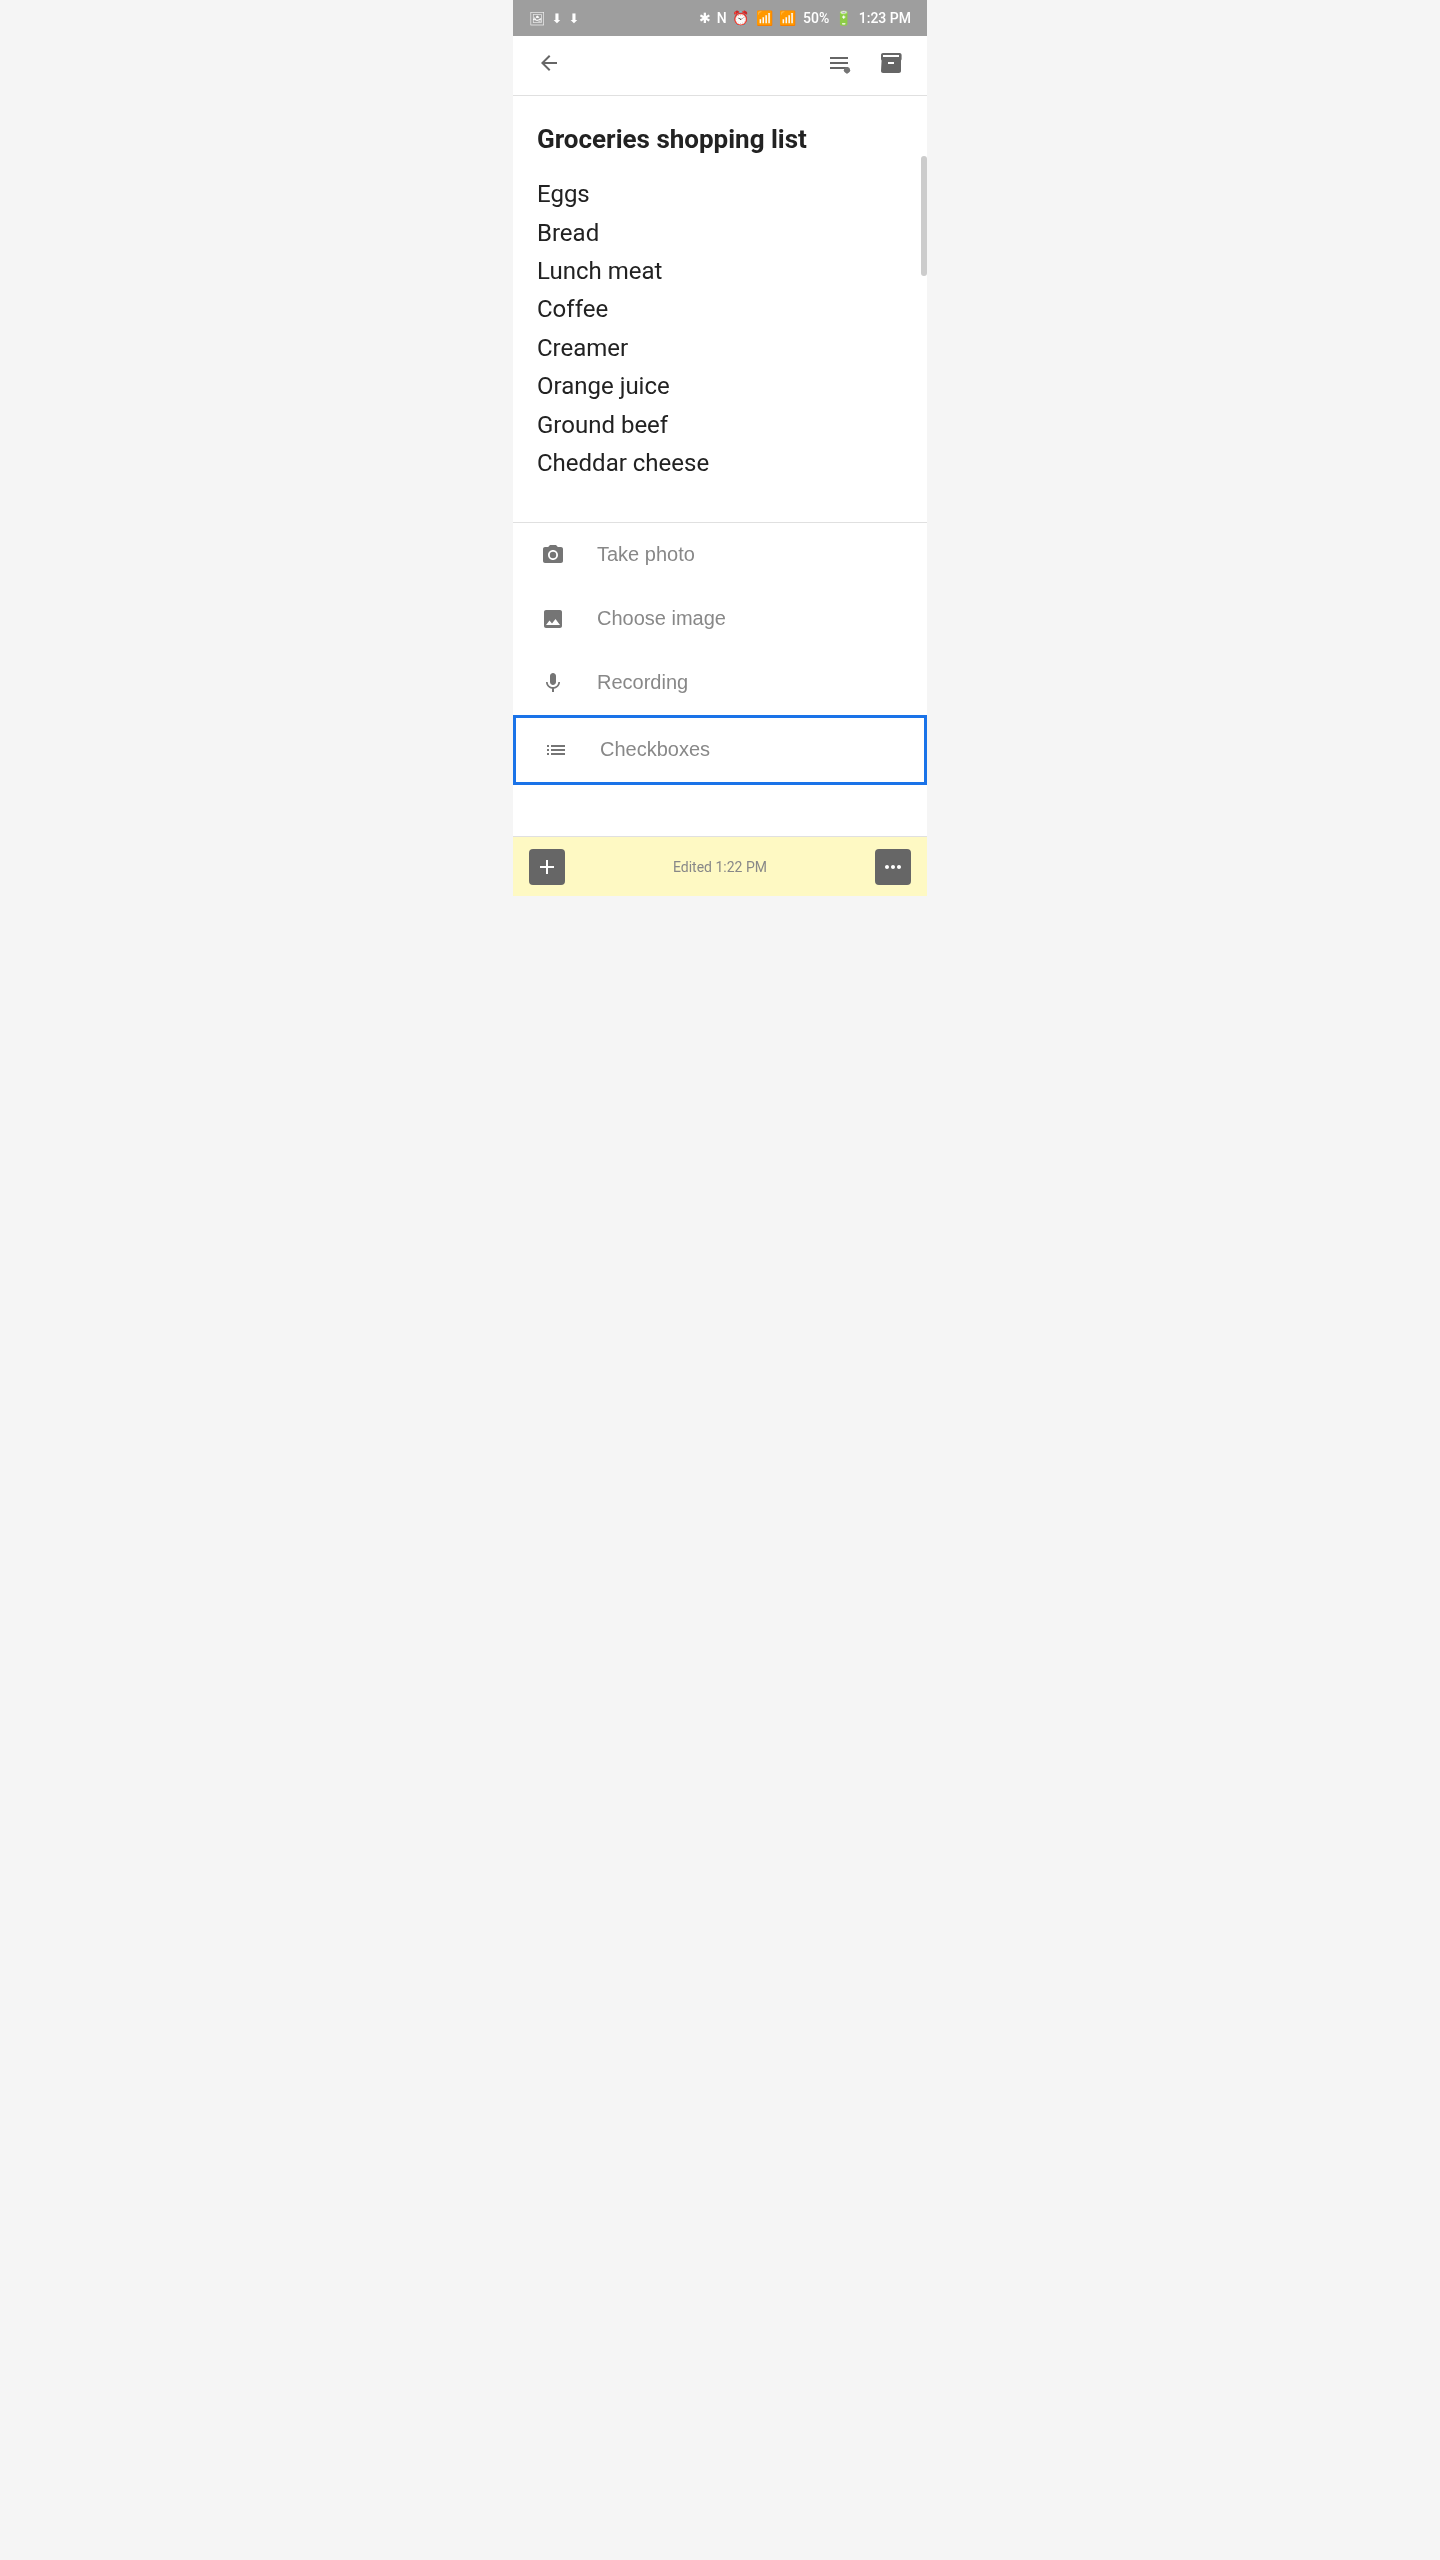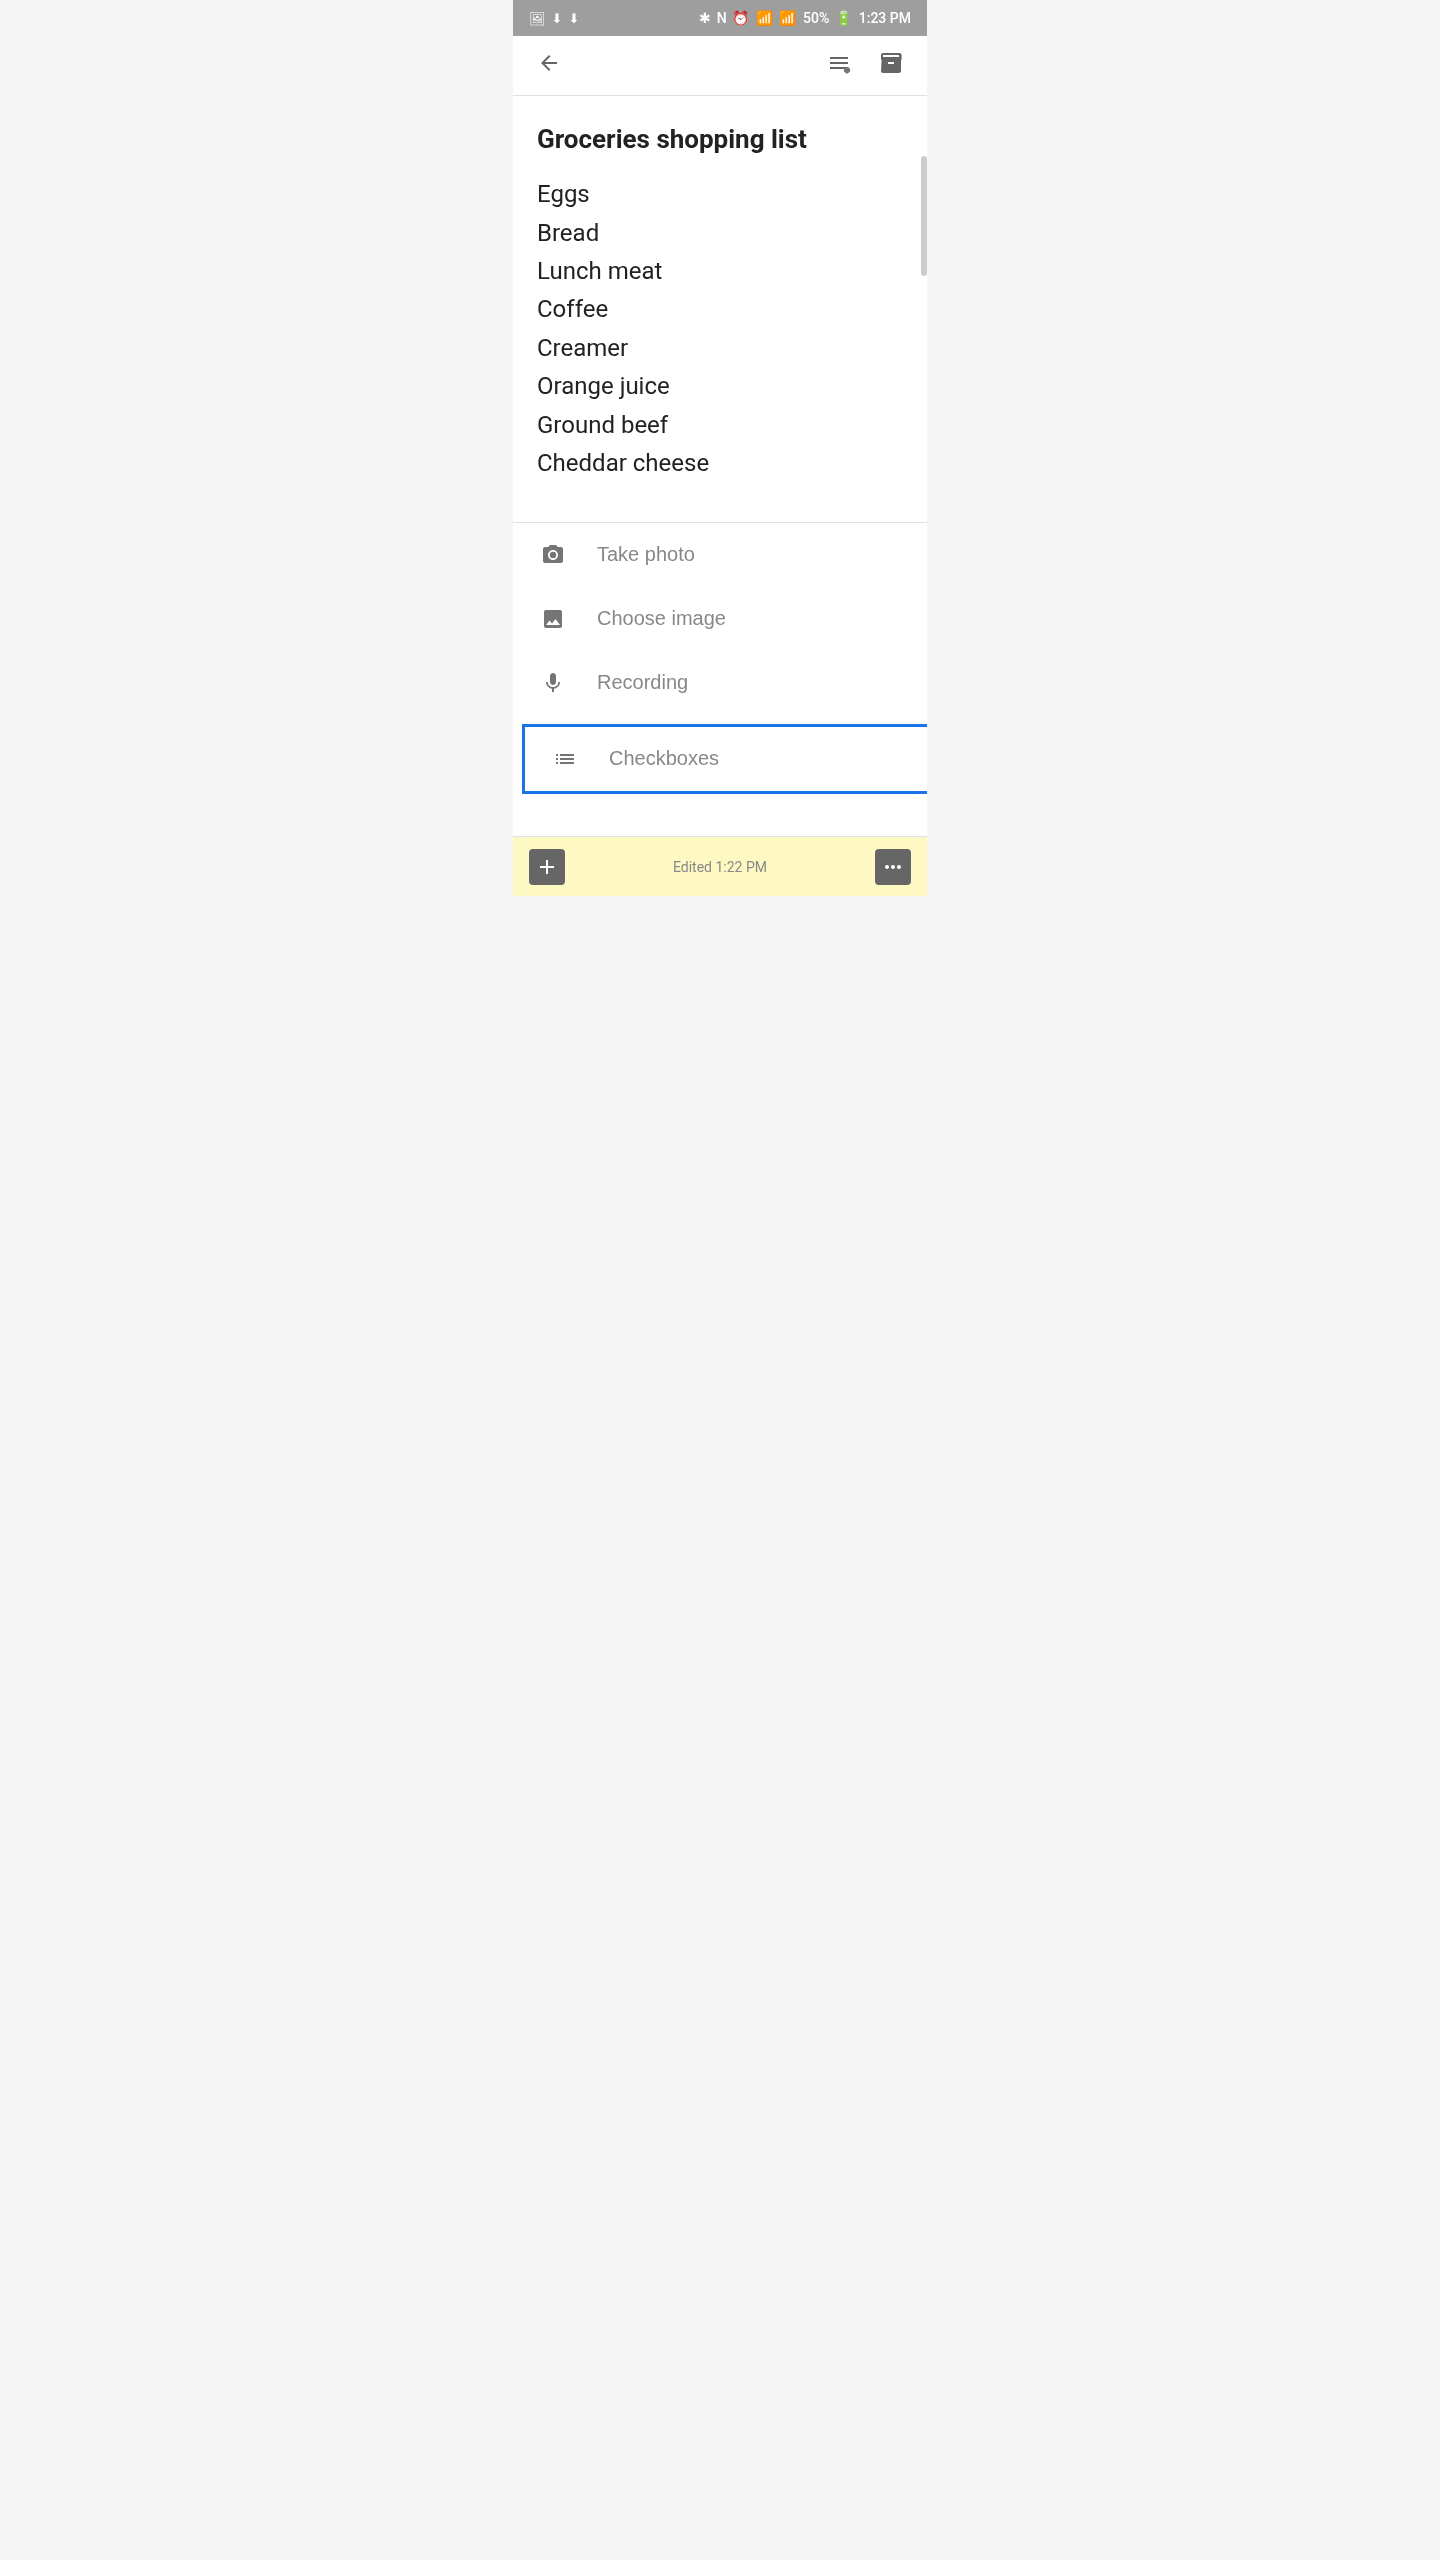--- a/index.html
+++ b/index.html
@@ -124,21 +124,21 @@
       font-size: 24px;
     }
     .action-label {
       font-size: 20px;
       color: #888;
     }
 
     
     .action-item.highlighted {
       border: 3px solid #1a73e8;
-      margin: 9px;
+      margin: 0;
     }
     .action-item.highlighted .action-label {
       color: #888;
     }
 
     
     .bottom-bar {
       background: #fef9c3;
       height: 60px;
       display: flex;

